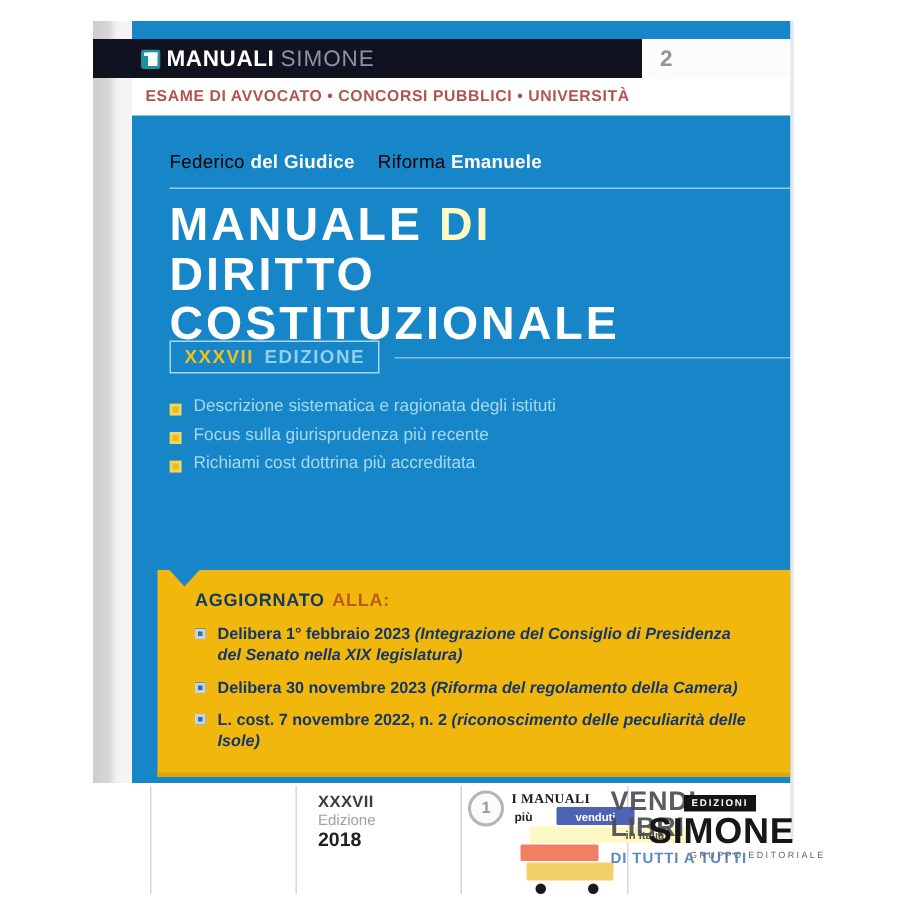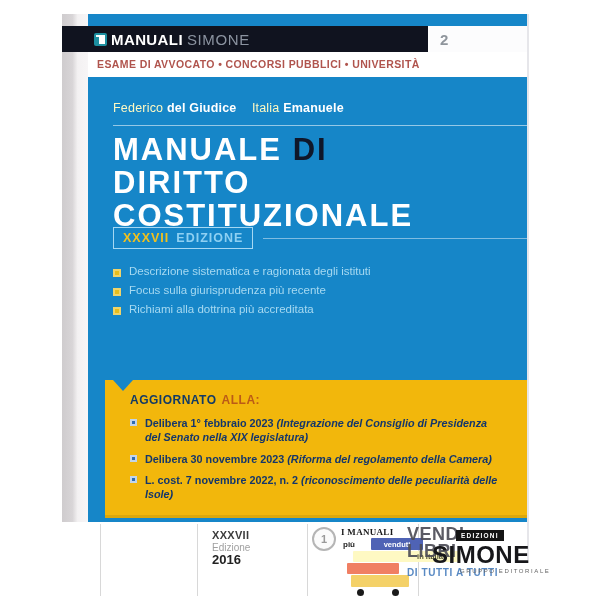--- a/index.html
+++ b/index.html
@@ -27,28 +27,28 @@
   .volume-box{position:absolute;left:430px;top:26px;width:97px;height:26px;background:#fcfcfd;
               display:flex;align-items:center;padding-left:10px;box-sizing:border-box;
               color:#8f959c;font-weight:700;font-size:15px;}
 
   .audience{position:absolute;left:97px;top:58px;color:#b0544d;font-size:10.5px;font-weight:700;
             letter-spacing:.4px;}
 
   
   .blue-panel{position:absolute;left:88px;top:77px;width:439px;height:445px;background:#1686c8;}
   .authors{position:absolute;left:25px;top:24px;font-size:12.5px;letter-spacing:.2px;}
-  .author-light{color:#fef9c3;font-weight:400;margin-top:40px;}
+  .author-light{color:#000000;font-weight:400;margin-top:40px;}
   .author-bold{color:#ffffff;font-weight:700;}
   .author-gap{display:inline-block;width:8px;}
   .author-rule{position:absolute;left:25px;right:0;top:48px;height:1px;background:rgba(255,255,255,.55);}
 
   .title-block{position:absolute;left:25px;top:56px;line-height:33px;font-weight:900;
                font-size:31px;letter-spacing:2px;color:#ffffff;}
-  .title-di{color:#0f172a;}
+  .title-di{color:#fef9c3;}
 
   .edition-row{position:absolute;left:25px;top:150px;right:0;display:flex;align-items:center;}
   .edition-box{display:inline-flex;gap:7px;border:1px solid rgba(190,230,250,.85);
                padding:3px 9px;font-size:12.5px;font-weight:800;letter-spacing:1px;white-space:nowrap;}
   .edition-num{color:#f2c11d;}
   .edition-lbl{color:#8ed0f2;}
   .edition-line{flex:1;height:1px;background:rgba(255,255,255,.45);margin-left:10px;}
 
   .features{position:absolute;left:25px;top:188px;display:flex;flex-direction:column;gap:7px;}
   .feature-row{display:flex;align-items:flex-end;gap:8px;}
@@ -128,21 +128,21 @@
   </div>
 
   <div class="audience">ESAME DI AVVOCATO • CONCORSI PUBBLICI • UNIVERSITÀ</div>
 
   <div class="blue-panel">
 
     <div class="authors">
       <span class="author-light">Federico</span>
       <span class="author-bold">del Giudice</span>
       <span class="author-gap"></span>
-      <span class="author-light">Italia</span>
+      <span class="author-light">Riforma</span>
       <span class="author-bold">Emanuele</span>
     </div>
     <div class="author-rule"></div>
 
     <div class="title-block">
       <div>
         <span>MANUALE</span>
         <span class="title-di">DI</span>
       </div>
       <div>DIRITTO</div>
@@ -161,21 +161,21 @@
       <div class="feature-row">
         <span class="feature-bullet"></span>
         <span class="feature-text">Descrizione sistematica e ragionata degli istituti</span>
       </div>
       <div class="feature-row">
         <span class="feature-bullet"></span>
         <span class="feature-text">Focus sulla giurisprudenza più recente</span>
       </div>
       <div class="feature-row">
         <span class="feature-bullet"></span>
-        <span class="feature-text">Richiami alla dottrina più accreditata</span>
+        <span class="feature-text">Richiami cost dottrina più accreditata</span>
       </div>
     </div>
   </div>
 
   <div class="yellow-panel">
     <div class="notch"></div>
     <div class="upd-heading">
       <span class="h-bold">AGGIORNATO</span><span class="h-rest">ALLA:</span>
     </div>
     <div class="upd-items">
@@ -204,21 +204,21 @@
   </div>
 
   <div class="vline v1"></div>
   <div class="vline v2"></div>
   <div class="vline v3"></div>
   <div class="vline v4"></div>
 
   <div class="footer-edition">
     <div class="fe-num">XXXVII</div>
     <div class="fe-lbl">Edizione</div>
-    <div class="fe-year">2016</div>
+    <div class="fe-year">2018</div>
   </div>
 
   <div class="rank-badge">
     <span>1</span>
   </div>
 
   <div class="cart">
     <div class="cart-line1">I MANUALI</div>
     <div class="cart-row2">
       <span class="cart-piu">più</span>

